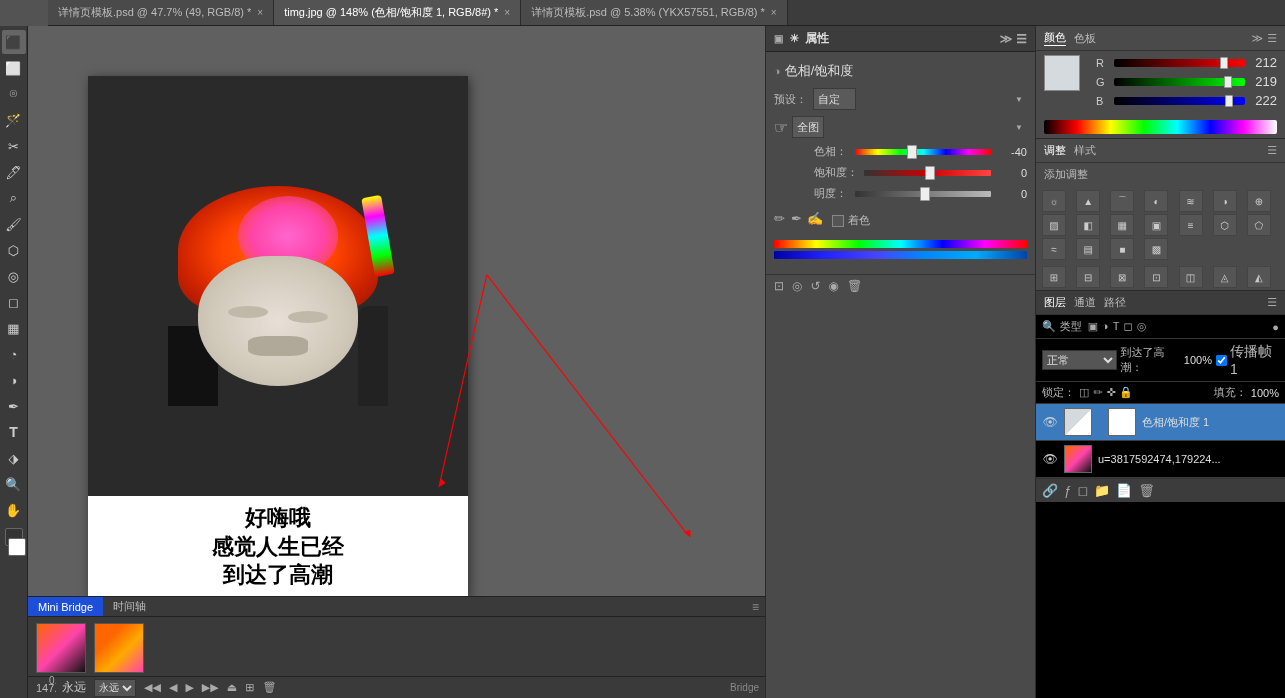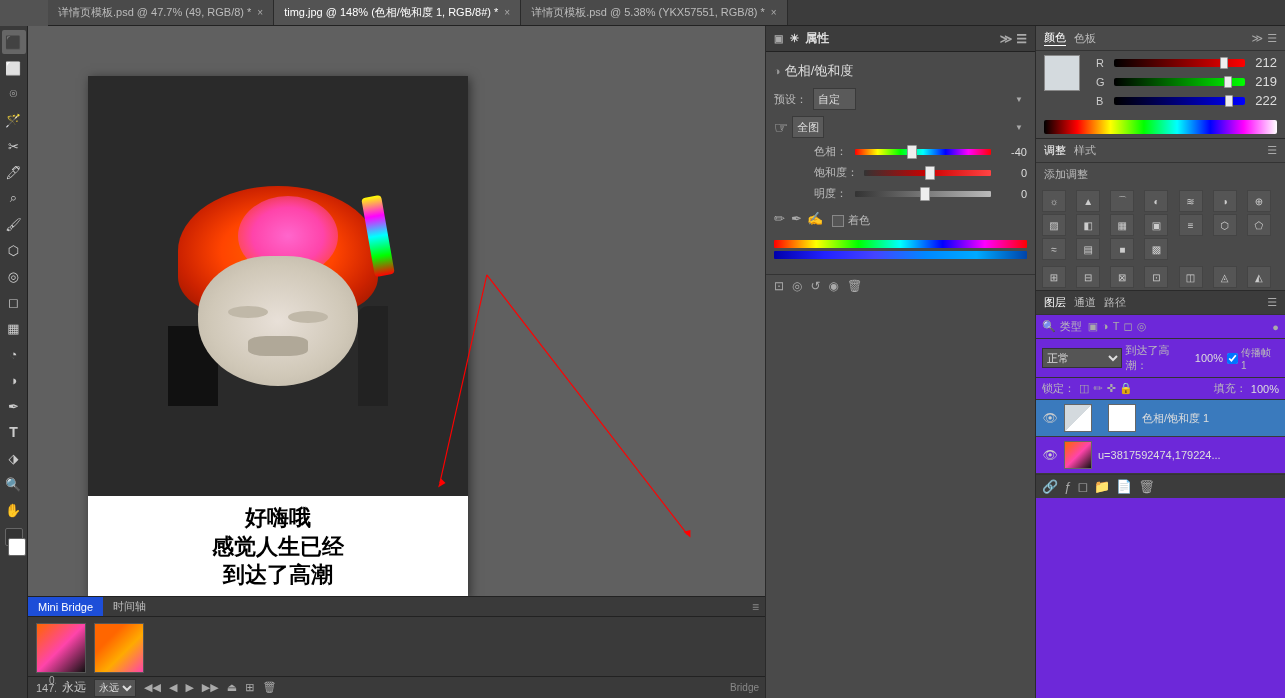--- a/index.html
+++ b/index.html
@@ -527,21 +527,21 @@
       align-items: center;
       justify-content: center;
       font-size: 10px;
       color: #ccc;
       cursor: pointer;
     }
 
     
     .layers-panel {
       flex: 1;
-      background: #6d28d9;
+      background: #000000;
       display: flex;
       flex-direction: column;
     }
     .layers-panel-header {
       display: flex;
       align-items: center;
       padding: 4px 8px;
       font-size: 11px;
       color: #ccc;
       gap: 8px;
@@ -1034,21 +1034,21 @@
           <option>正常</option>
           <option>溶解</option>
           <option>正片叠底</option>
         </select>
         <div class="opacity-row">
           <span class="opacity-label">到达了高潮：</span>
           <span class="opacity-value">100%</span>
         </div>
         <div style="margin-left:auto;display:flex;align-items:center;gap:3px;">
           <input type="checkbox" checked="" style="width: 11px; height: 11px;">
-          <span style="font-size:10px;color:#bbb;">传播帧 1</span>
+          <span style="font-size:14px;color:#bbb;">传播帧 1</span>
         </div>
       </div>
 
       <div class="lock-row">
         <span class="lock-label">锁定：</span>
         <span style="font-size:11px;color:#aaa;cursor:pointer;">◫</span>
         <span style="font-size:11px;color:#aaa;cursor:pointer;">✏</span>
         <span style="font-size:11px;color:#aaa;cursor:pointer;">✜</span>
         <span style="font-size:11px;color:#aaa;cursor:pointer;">🔒</span>
         <span class="fill-label">填充：</span>

